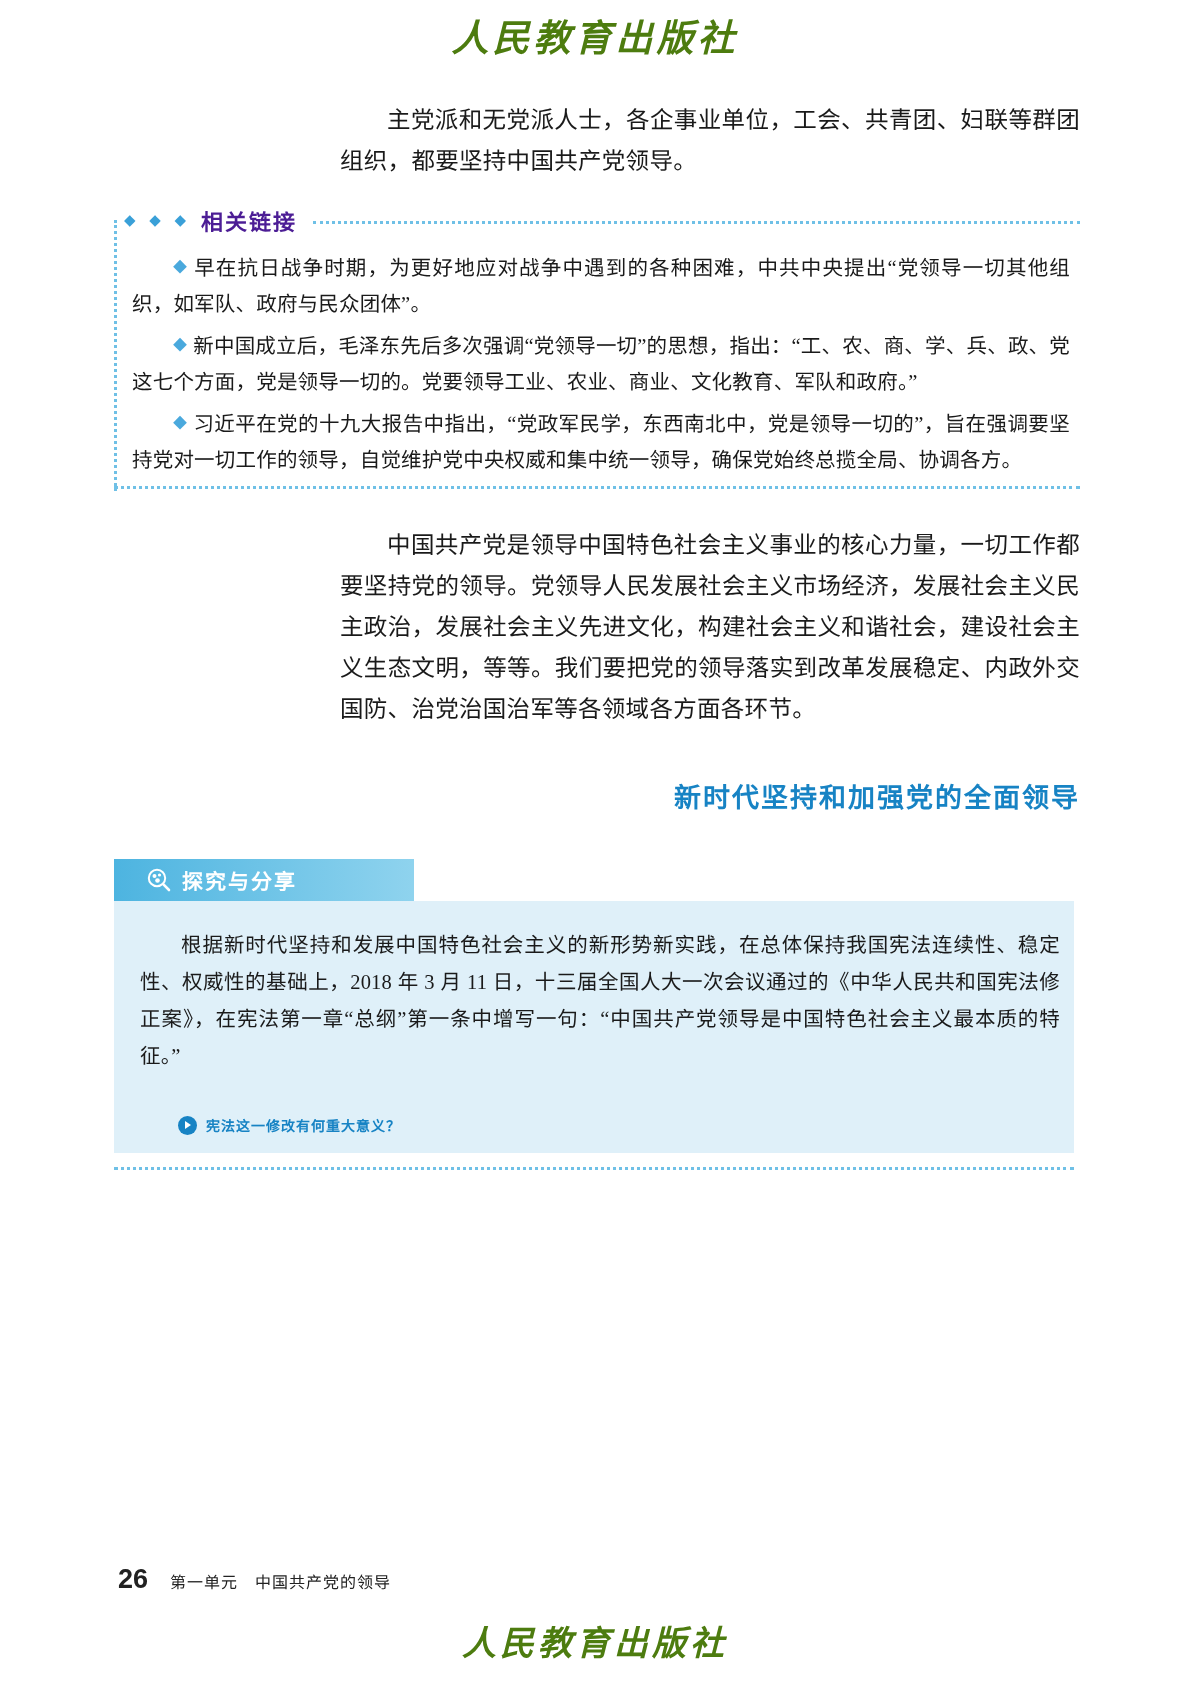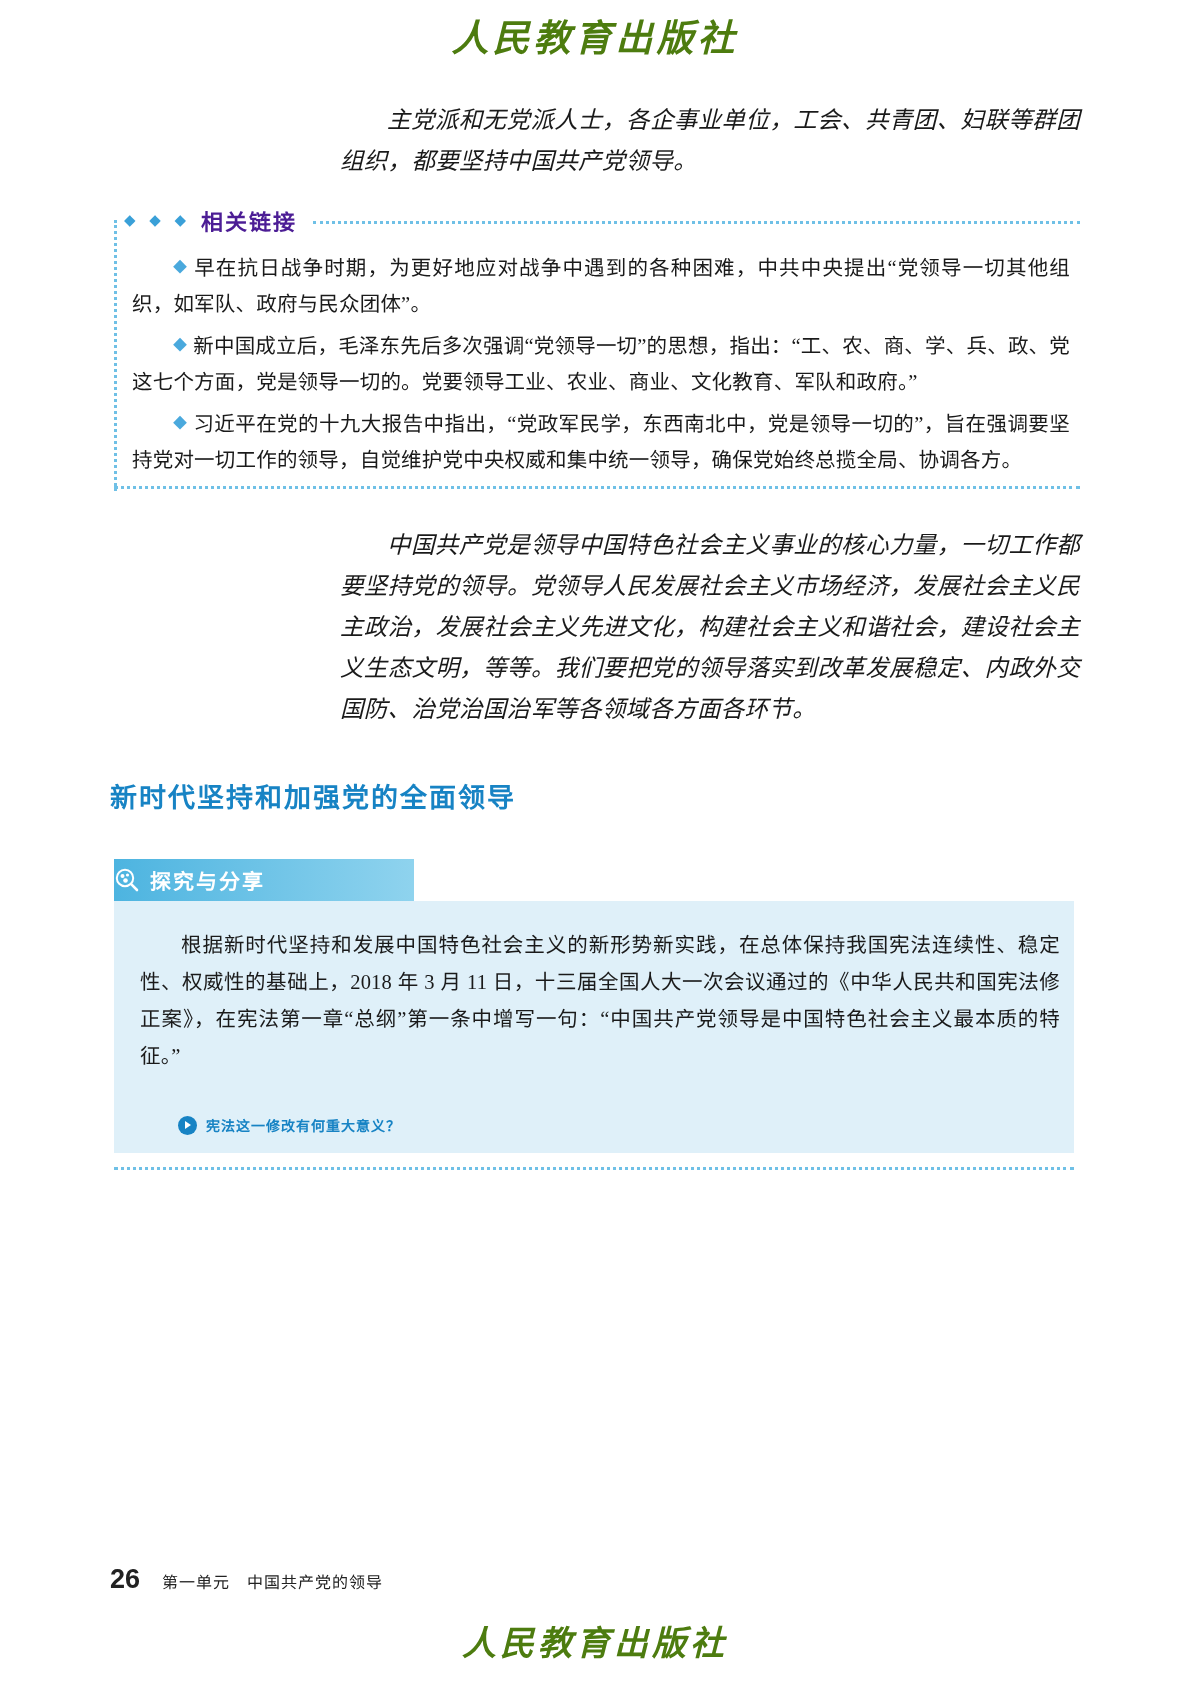--- a/index.html
+++ b/index.html
@@ -50,21 +50,20 @@
     margin: 0 0 4px 0;
     font-size: 23.5px;
     line-height: 41px;
     letter-spacing: 0.3px;
     text-align: justify;
     text-indent: 2em;
   }
   .para-block {
     margin-left: 230px;
     width: 740px;
-    font-style: italic;
   }
   .para-block.top-part {
     margin-bottom: 22px;
   }
 
   
   .linkbox {
     position: relative;
     margin-top: 18px;
     padding: 0 0 10px 0;
@@ -124,42 +123,42 @@
   .bullet-dia {
     color: #4aa9dd;
     font-size: 14px;
     vertical-align: 3px;
     margin-right: 6px;
   }
 
   
   .section-heading {
     margin: 46px 0 0 0;
-    text-align: left;
+    text-align: right;
     color: #1783c4;
     font-family: "Liberation Sans", sans-serif;
     font-size: 27px;
     font-weight: bold;
     letter-spacing: 2px;
   }
 
   
   .explorebox {
     position: relative;
     margin-top: 44px;
     margin-left: 4px;
     width: 960px;
   }
   .explore-tab {
     display: flex;
     align-items: center;
     width: 300px;
     height: 42px;
     background: linear-gradient(to right, #4db4e0, #8fd3ee);
-    padding-left: 0;
+    padding-left: 32px;
     box-sizing: border-box;
   }
   .explore-tab .tab-icon {
     width: 26px;
     height: 26px;
     margin-right: 10px;
     flex: 0 0 auto;
   }
   .explore-tab-label {
     color: #ffffff;
@@ -224,20 +223,21 @@
     bottom: 88px;
     display: flex;
     align-items: baseline;
     gap: 22px;
   }
   .page-number {
     font-family: "Liberation Sans", sans-serif;
     font-size: 27px;
     font-weight: bold;
     color: #222;
+    margin-left: 8px;
   }
   .footer-text {
     font-size: 16px;
     color: #222;
     letter-spacing: 1px;
   }
 </style>
 </head>
 <body>
 

